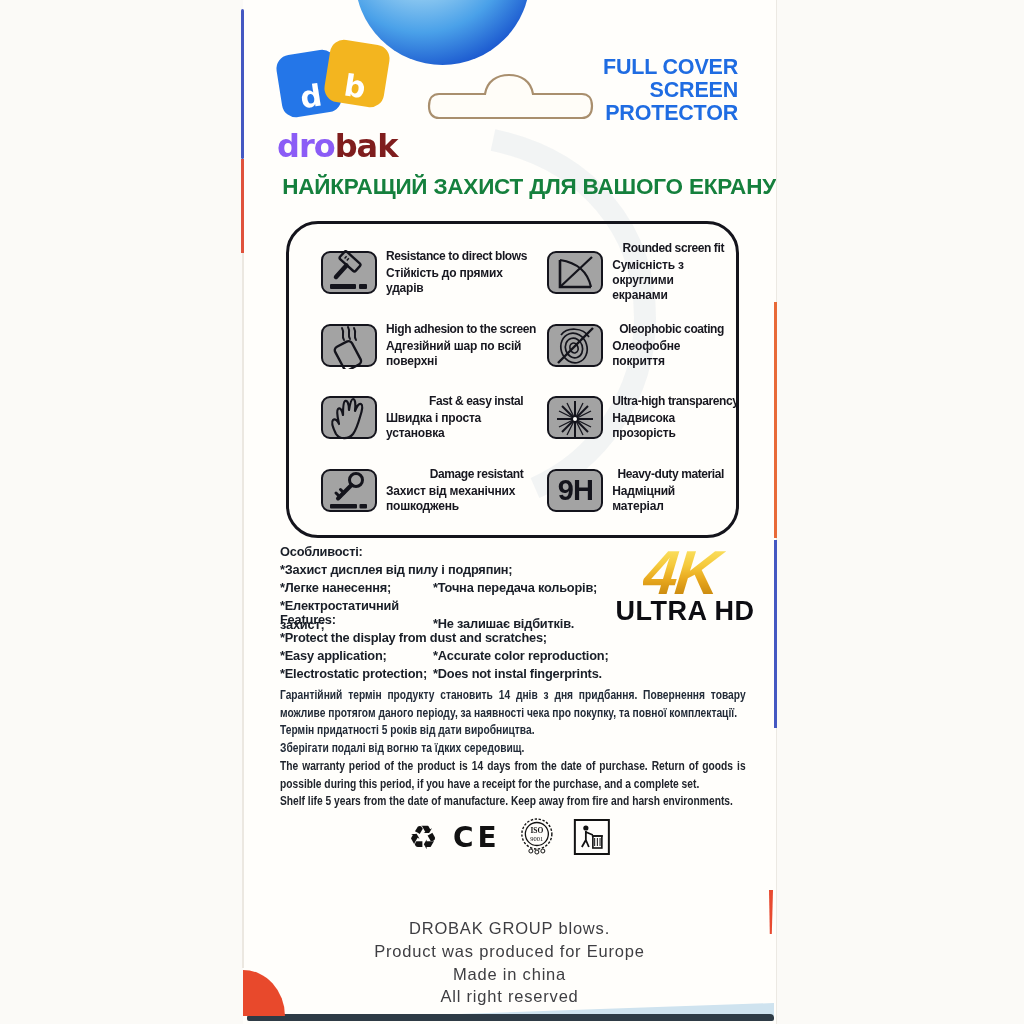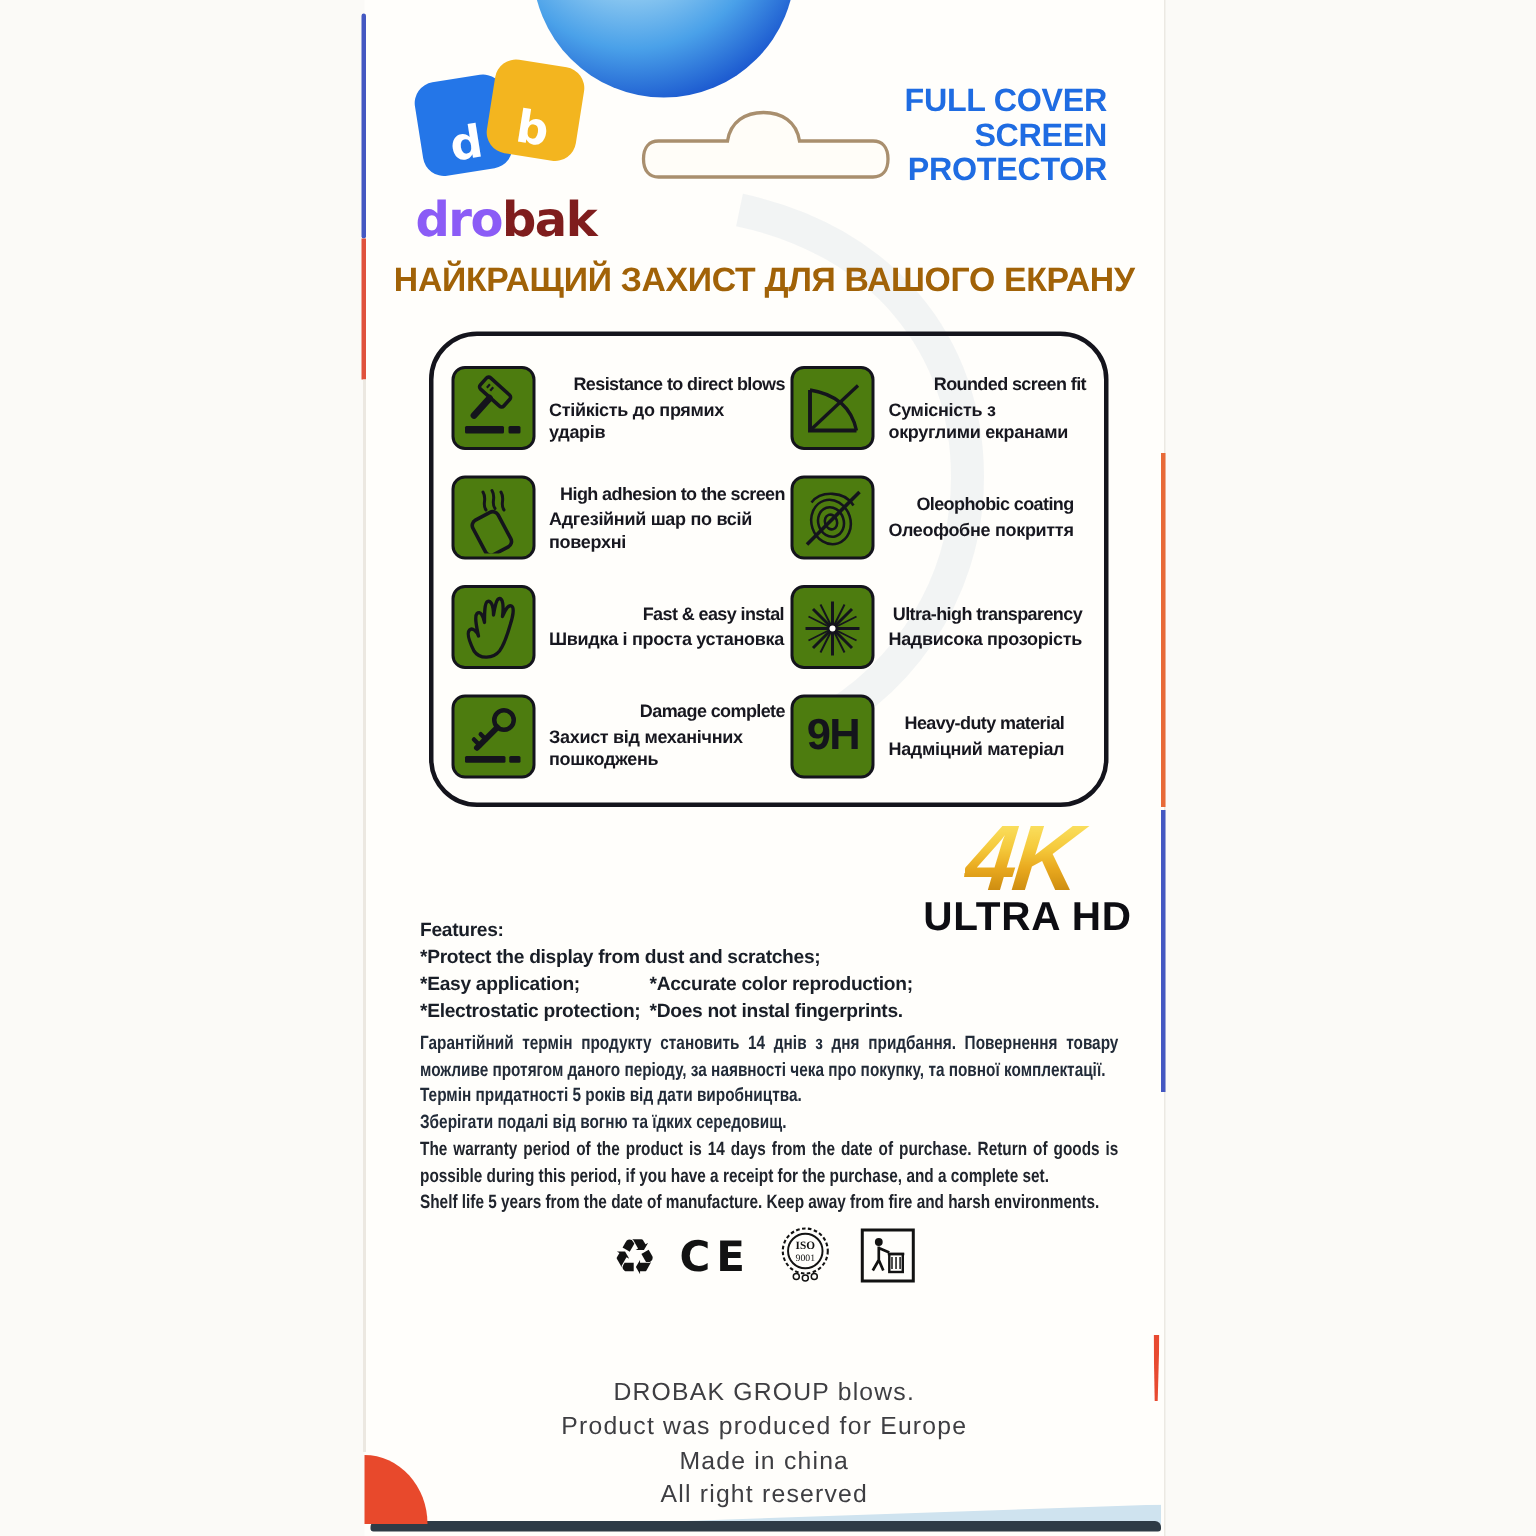--- a/index.html
+++ b/index.html
@@ -19,30 +19,30 @@
   .sq{position:absolute;width:60px;height:63px;border-radius:14px;display:flex;align-items:flex-end;justify-content:center;}
   .sq-blue{left:2px;top:12px;background:#2476e8;transform:rotate(-9deg);z-index:1;}
   .sq-yellow{left:50px;top:2px;background:#f3b51f;transform:rotate(9deg);z-index:2;}
   .sq-letter{font-family:"DejaVu Sans",sans-serif;font-size:30px;font-weight:700;color:#ffffff;line-height:1;padding-bottom:3px;}
   .logo-word{font-family:"DejaVu Sans",sans-serif;font-size:32px;font-weight:700;line-height:1;margin-top:4px;letter-spacing:-1px;}
   .logo-word .dro{color:#8b5cf6;}
   .logo-word .bak{color:#7f1d1d;}
   .tagline{position:absolute;right:38px;top:56px;text-align:right;color:#1f6ce2;
            font-size:21.5px;font-weight:800;line-height:1.07;letter-spacing:-0.2px;}
 
-  .headline{position:absolute;left:0;width:100%;top:174px;text-align:center;
-            font-size:22.5px;font-weight:800;color:#a16207;letter-spacing:-0.2px;}
+  .headline{position:absolute;left:0;width:100%;top:174px;text-align:right;
+            font-size:22.5px;font-weight:800;color:#15803d;letter-spacing:-0.2px;}
 
   
   .feature-box{position:absolute;left:43px;top:221px;width:453px;height:317px;box-sizing:border-box;
                border:3px solid #14141c;border-radius:32px;padding:12px 8px 8px 12px;}
   .fgrid{display:grid;grid-template-columns:53% 47%;grid-template-rows:repeat(4,1fr);grid-auto-flow:column;height:100%;}
   .fitem{display:flex;align-items:center;gap:9px;padding:2px 4px 2px 0;}
-  .icon-box{flex:0 0 auto;width:56px;height:56px;box-sizing:border-box;border:2.4px solid #14141c;border-radius:9px;
-            display:flex;align-items:center;justify-content:center;background:#4d7c0f;}
+  .icon-box{flex:0 0 auto;width:56px;height:43px;box-sizing:border-box;border:2.4px solid #14141c;border-radius:9px;
+            display:flex;align-items:center;justify-content:center;background:#a3a3a3;margin-left:20px;}
   .ftext{font-size:12px;font-weight:700;color:#17171f;line-height:1.25;}
   .item-en{white-space:nowrap;letter-spacing:-0.4px;margin-bottom:2px;text-align:right;}
   .item-ua{letter-spacing:-0.2px;}
   .nine-h{font-size:29px;font-weight:700;letter-spacing:-1px;color:#14141c;}
 
   
   .blist{position:absolute;left:37px;font-size:12.8px;font-weight:700;color:#191e27;line-height:1.42;letter-spacing:-0.2px;}
   .blist .c1{display:inline-block;width:153px;}
   .ua-list{top:543px;}
   .en-list{top:611px;}
@@ -184,21 +184,21 @@
             <svg width="48" height="48" viewBox="0 0 48 48">
               <rect x="5" y="37" width="27" height="4.5" rx="1" fill="#14141c"></rect>
               <rect x="34.5" y="37" width="7.5" height="4.5" rx="1" fill="#14141c"></rect>
               <circle cx="31" cy="13" r="6.5" fill="none" stroke="#14141c" stroke-width="3"></circle>
               <line x1="26.5" y1="18" x2="13" y2="31.5" stroke="#14141c" stroke-width="4" stroke-linecap="round"></line>
               <line x1="15" y1="30" x2="11" y2="26" stroke="#14141c" stroke-width="3" stroke-linecap="round"></line>
               <line x1="19" y1="26" x2="15.5" y2="22.5" stroke="#14141c" stroke-width="3" stroke-linecap="round"></line>
             </svg>
           </div>
           <div class="ftext">
-            <div class="item-en">Damage complete</div>
+            <div class="item-en">Damage resistant</div>
             <div class="item-ua">Захист від механічних пошкоджень</div>
           </div>
         </div>
 
         <div class="fitem">
           <div class="icon-box">
             <svg width="48" height="48" viewBox="0 0 48 48">
               <path d="M9 12 L9 39 L40 39" fill="none" stroke="#14141c" stroke-width="2.6"></path>
               <path d="M9 12 C 28 15 37 25 40 39" fill="none" stroke="#14141c" stroke-width="2.2"></path>
               <line x1="9" y1="39" x2="41" y2="9" stroke="#14141c" stroke-width="2.2"></line>
@@ -258,20 +258,30 @@
           </div>
           <div class="ftext">
             <div class="item-en">Heavy-duty material</div>
             <div class="item-ua">Надміцний матеріал</div>
           </div>
         </div>
 
       </div>
     </div>
 
+    <div class="blist ua-list">
+      <div>Особливості:</div>
+      <div>*Захист дисплея від пилу і подряпин;</div>
+      <div class="list-row">
+        <span class="c1">*Легке нанесення;</span><span>*Точна передача кольорів;</span>
+      </div>
+      <div class="list-row">
+        <span class="c1">*Електростатичний захист;</span><span>*Не залишає відбитків.</span>
+      </div>
+    </div>
 
     <div class="blist en-list">
       <div>Features:</div>
       <div>*Protect the display from dust and scratches;</div>
       <div class="list-row">
         <span class="c1">*Easy application;</span><span>*Accurate color reproduction;</span>
       </div>
       <div class="list-row">
         <span class="c1">*Electrostatic protection;</span><span>*Does not instal fingerprints.</span>
       </div>

